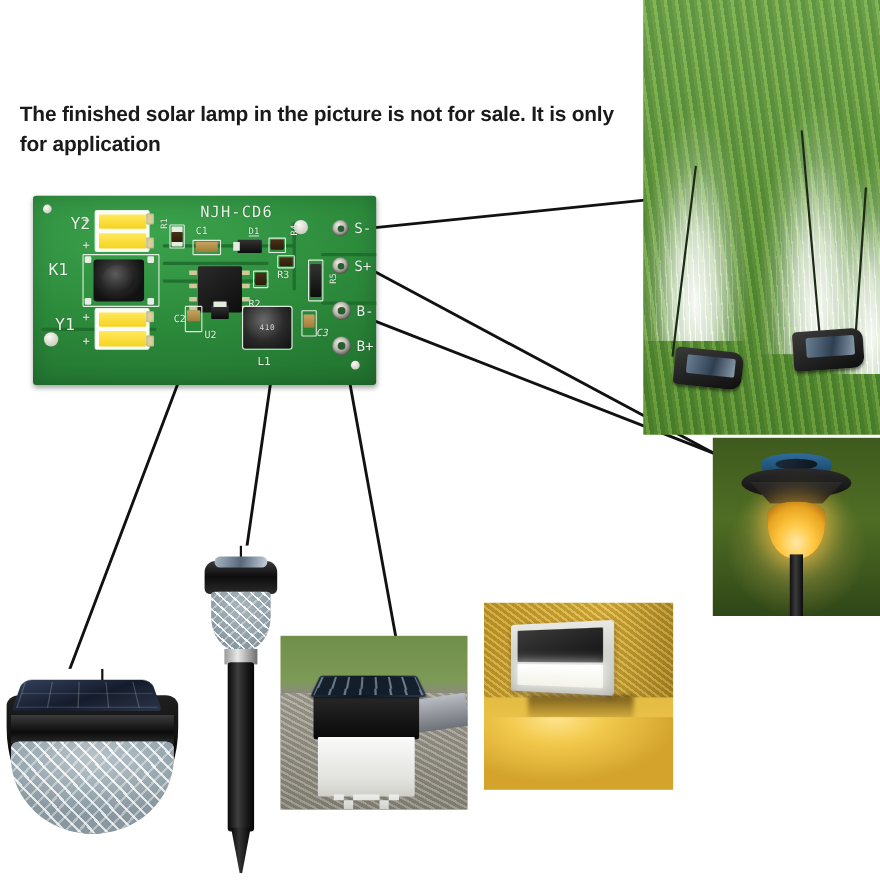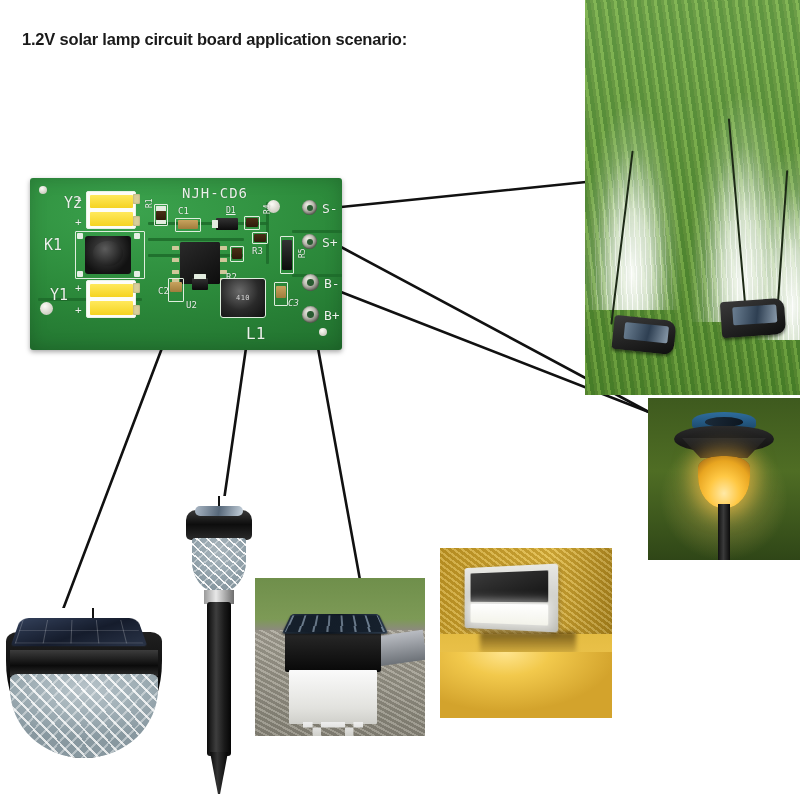--- a/index.html
+++ b/index.html
@@ -311,21 +311,21 @@
   .st-edge {
     position: absolute; left: 0; top: 108px; width: 100%; height: 3px;
     background: rgba(120,84,12,.55);
   }
 </style>
 </head>
 <body>
 
 <div id="stage">
 
-  <div class="hdg" id="title-1">1.2V solar lamp circuit board application scenario:</div>
+  <div class="hdg" id="title-2">The finished solar lamp in the picture is not for sale. It is only for application</div>
 
   <svg id="leaders" viewBox="0 0 800 800">
     <g stroke="#111111" stroke-width="2.6" fill="none" stroke-linecap="round">
       <line x1="341" y1="207" x2="586" y2="182"></line>
       <line x1="341" y1="247" x2="660" y2="418"></line>
       <line x1="341" y1="292" x2="700" y2="432"></line>
       <line x1="162" y1="348" x2="62" y2="612"></line>
       <line x1="246" y1="348" x2="224" y2="500"></line>
       <line x1="318" y1="348" x2="360" y2="580"></line>
     </g>
@@ -420,21 +420,21 @@
     <div class="silk-box" style="left:138px; top:100px; width:16px; height:24px;"></div>
     <div class="smd cap" style="left:140px; top:104px; width:12px; height:10px;"></div>
 
     <div class="smd blk" style="left:162px; top:100px; width:16px; height:12px;"></div>
     <div class="smd-term" style="left:164px; top:96px; width:12px; height:5px;"></div>
     <div class="silk" style="left:156px; top:122px; font-size:9px;">U2</div>
 
     <div id="l1" style="left:190px; top:100px; width:46px; height:40px;">
       <span class="ind-txt">410</span>
     </div>
-    <div class="silk" style="left:216px; top:146px; font-size:16px;">L1</div>
+    <div class="silk" style="left:204px; top:146px; font-size:10px;">L1</div>
 
     <div class="silk-box" style="left:244px; top:104px; width:14px; height:24px;"></div>
     <div class="smd cap" style="left:246px; top:108px; width:10px; height:12px;"></div>
     <div class="silk" style="left:258px; top:120px; font-size:9px;font-style:italic;">C3</div>
 
     <div class="term" style="left:272px; top:22px;"></div>
     <div class="silk" style="left:292px; top:23px; font-size:13px;">S-</div>
 
     <div class="term" style="left:272px; top:56px;"></div>
     <div class="silk" style="left:292px; top:57px; font-size:13px;">S+</div>

